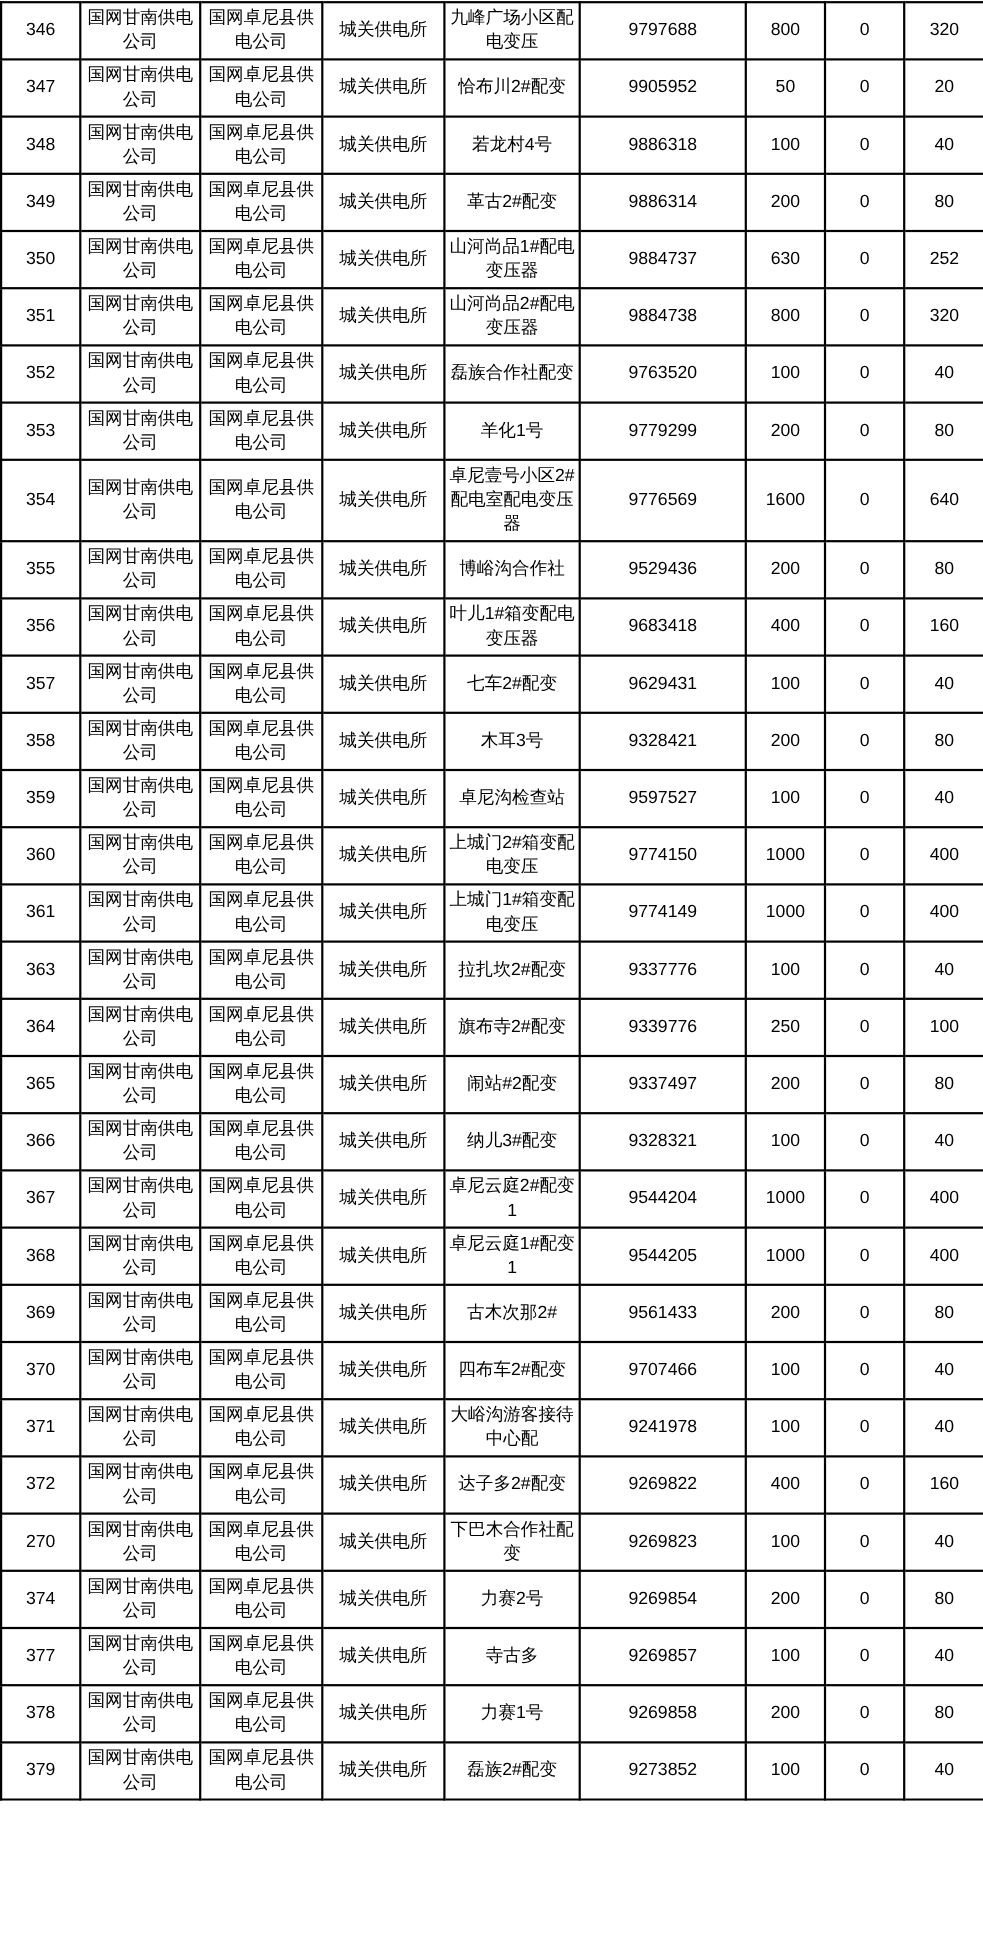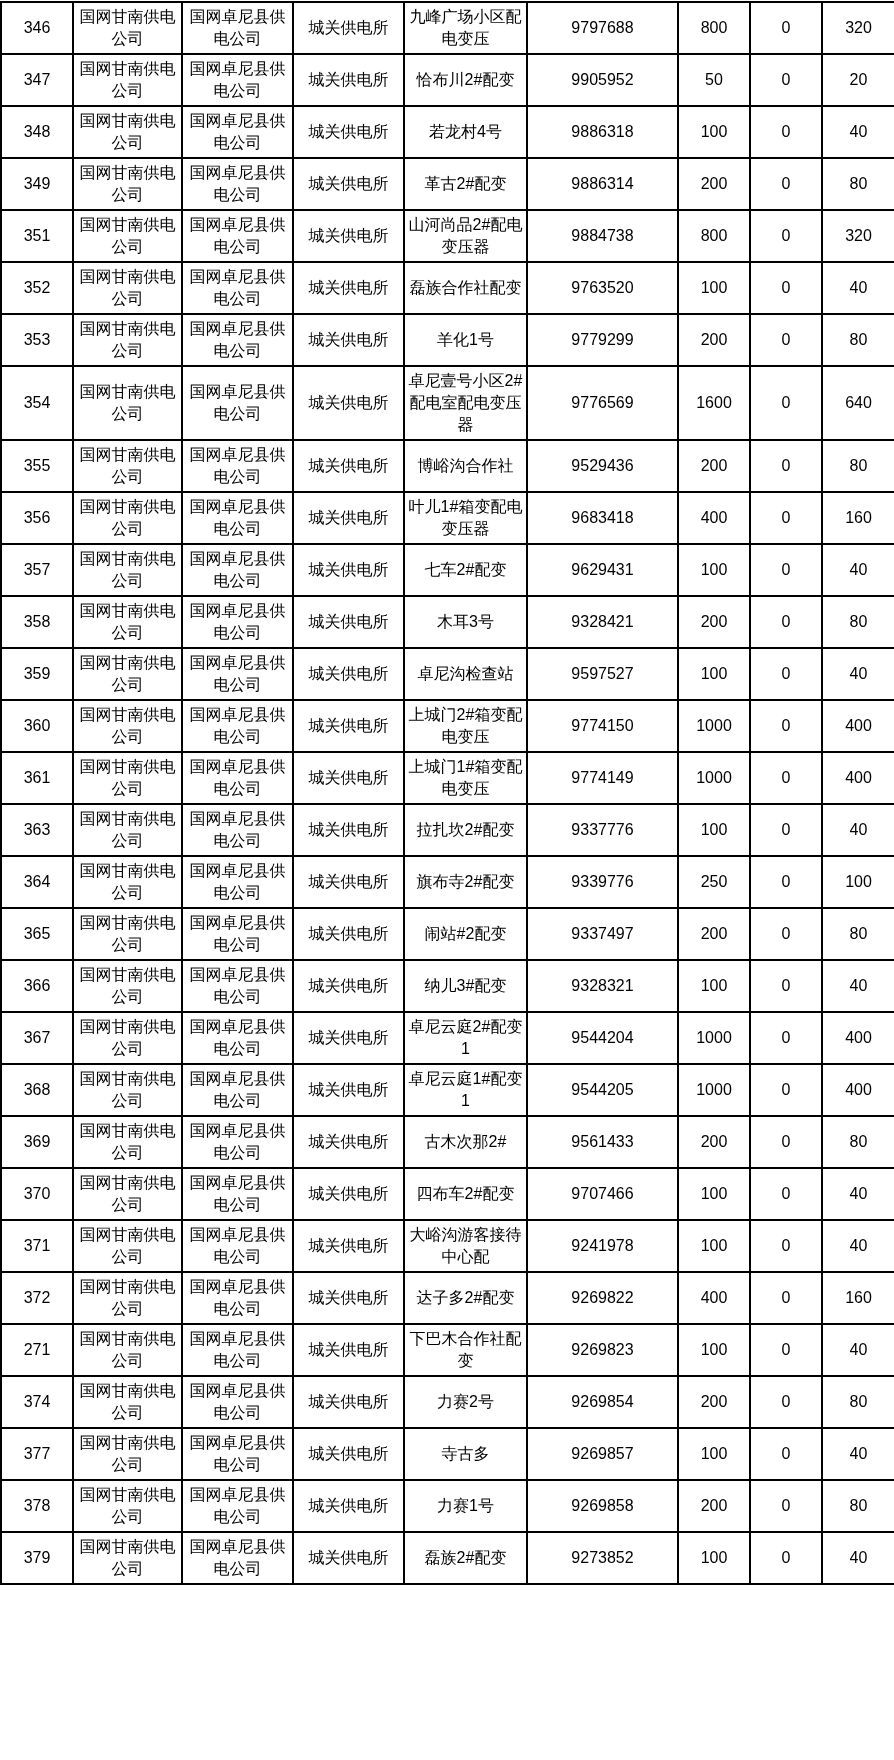--- a/index.html
+++ b/index.html
@@ -91,20 +91,31 @@
     <td class="c-org1">国网甘南供电公司</td>
     <td class="c-org2">国网卓尼县供电公司</td>
     <td class="c-station">城关供电所</td>
     <td class="c-name">革古2#配变</td>
     <td class="c-code">9886314</td>
     <td class="c-num">200</td>
     <td class="c-num">0</td>
     <td class="c-num">80</td>
   </tr>
       <tr>
+    <td class="c-no">350</td>
+    <td class="c-org1">国网甘南供电公司</td>
+    <td class="c-org2">国网卓尼县供电公司</td>
+    <td class="c-station">城关供电所</td>
+    <td class="c-name">山河尚品1#配电变压器</td>
+    <td class="c-code">9884737</td>
+    <td class="c-num">630</td>
+    <td class="c-num">0</td>
+    <td class="c-num">252</td>
+  </tr>
+      <tr>
     <td class="c-no">351</td>
     <td class="c-org1">国网甘南供电公司</td>
     <td class="c-org2">国网卓尼县供电公司</td>
     <td class="c-station">城关供电所</td>
     <td class="c-name">山河尚品2#配电变压器</td>
     <td class="c-code">9884738</td>
     <td class="c-num">800</td>
     <td class="c-num">0</td>
     <td class="c-num">320</td>
   </tr>
@@ -322,21 +333,21 @@
     <td class="c-org1">国网甘南供电公司</td>
     <td class="c-org2">国网卓尼县供电公司</td>
     <td class="c-station">城关供电所</td>
     <td class="c-name">达子多2#配变</td>
     <td class="c-code">9269822</td>
     <td class="c-num">400</td>
     <td class="c-num">0</td>
     <td class="c-num">160</td>
   </tr>
       <tr>
-    <td class="c-no">271</td>
+    <td class="c-no">270</td>
     <td class="c-org1">国网甘南供电公司</td>
     <td class="c-org2">国网卓尼县供电公司</td>
     <td class="c-station">城关供电所</td>
     <td class="c-name">下巴木合作社配变</td>
     <td class="c-code">9269823</td>
     <td class="c-num">100</td>
     <td class="c-num">0</td>
     <td class="c-num">40</td>
   </tr>
       <tr>

